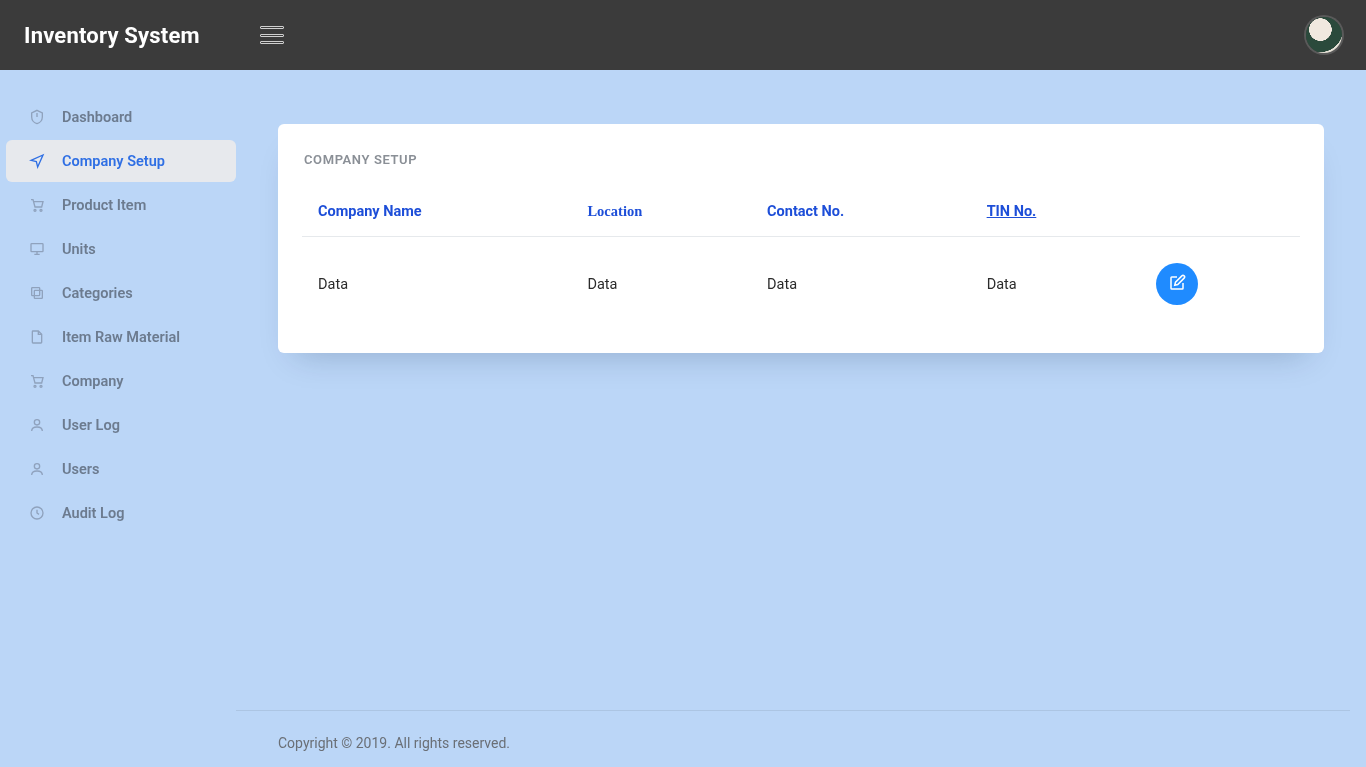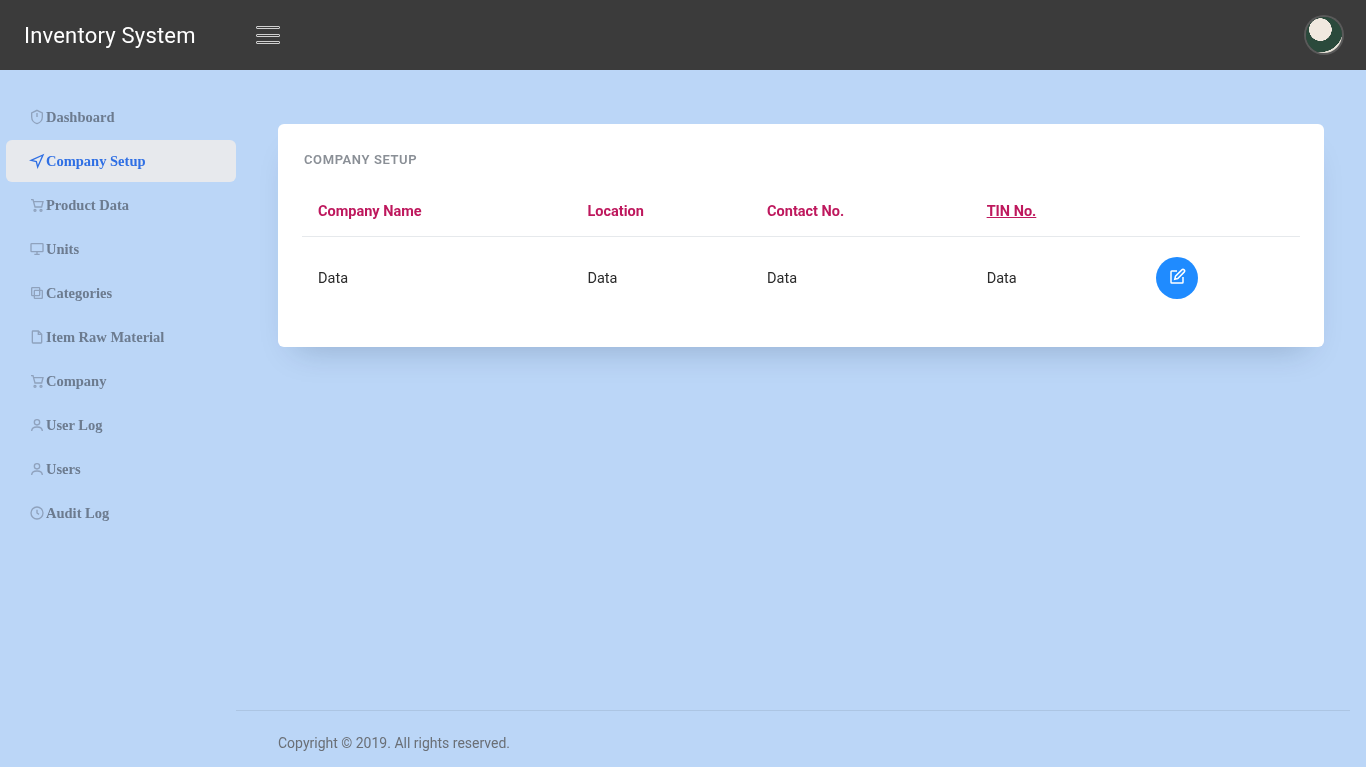--- a/index.html
+++ b/index.html
@@ -15,21 +15,21 @@
     
     .topbar {
       height: 70px;
       background: #3b3b3b;
       display: flex;
       align-items: center;
       padding: 0 24px;
     }
     .topbar .brand {
       color: #fff;
-      font-weight: 400;
+      font-weight: 700;
       font-size: 22px;
       letter-spacing: 0.2px;
       text-align: right;
     }
     .topbar .burger {
       margin-left: 60px;
       width: 24px;
       height: 18px;
       display: inline-flex;
       flex-direction: column;
@@ -60,30 +60,29 @@
     }
 
     
     .sidebar {
       width: 236px;
       padding-top: 24px;
     }
     .nav-item {
       display: flex;
       align-items: center;
-      gap: 0;
+      gap: 16px;
       height: 42px;
       padding: 0 12px 0 22px;
       margin: 2px 0 2px 6px;
       font-size: 14.5px;
       font-weight: 600;
       color: #6c7b8f;
       cursor: pointer;
       border-radius: 6px;
-      font-family: Liberation Serif, serif;
     }
     .nav-item .nico {
       width: 18px;
       height: 18px;
       display: inline-flex;
       align-items: center;
       justify-content: center;
       color: #8fa2bd;
     }
     .nav-item.active {
@@ -112,32 +111,32 @@
       margin: 0 0 24px 2px;
     }
     table {
       width: 100%;
       border-collapse: collapse;
     }
     thead th {
       text-align: left;
       font-size: 14.5px;
       font-weight: 700;
-      color: #be185d;
+      color: #1d4ed8;
       padding: 12px 16px 16px 16px;
       border-bottom: 1px solid #e6e9ec;
     }
     tbody td {
-      padding: 20px 16px 10px 16px;
+      padding: 26px 16px 10px 16px;
       font-size: 14.5px;
       color: #2b2b2b;
       margin-top: 28px;
     }
     .col-name   { width: 27%; }
-    .col-loc    { width: 18%; }
+    .col-loc    { width: 18%; font-family: Liberation Serif, serif; }
     .col-contact{ width: 22%; }
     .col-tin    { width: 17%; text-decoration: underline; }
     .col-act    { width: 16%; text-align: left; }
     .edit-btn {
       width: 42px; height: 42px;
       border-radius: 50%;
       background: #1f8bff;
       border: none;
       cursor: pointer;
       display: inline-flex;
@@ -199,21 +198,21 @@
 
 
     <div class="nav-item">
       <span class="nico">
         <svg width="16" height="16" viewBox="0 0 24 24" fill="none" stroke="currentColor" stroke-width="2">
             <circle cx="9" cy="20" r="1.5"></circle>
             <circle cx="18" cy="20" r="1.5"></circle>
             <path d="M3 4h3l3 11h10l2-8H7"></path>
           </svg>
       </span>
-      <span>Product Data</span>
+      <span>Product Item</span>
     </div>
 
     <div class="nav-item">
       <span class="nico">
         <svg width="16" height="16" viewBox="0 0 24 24" fill="none" stroke="currentColor" stroke-width="2">
             <rect x="3" y="4" width="18" height="12" rx="1"></rect>
             <path d="M8 20h8M12 16v4"></path>
           </svg>
       </span>
       <span>Units</span>

